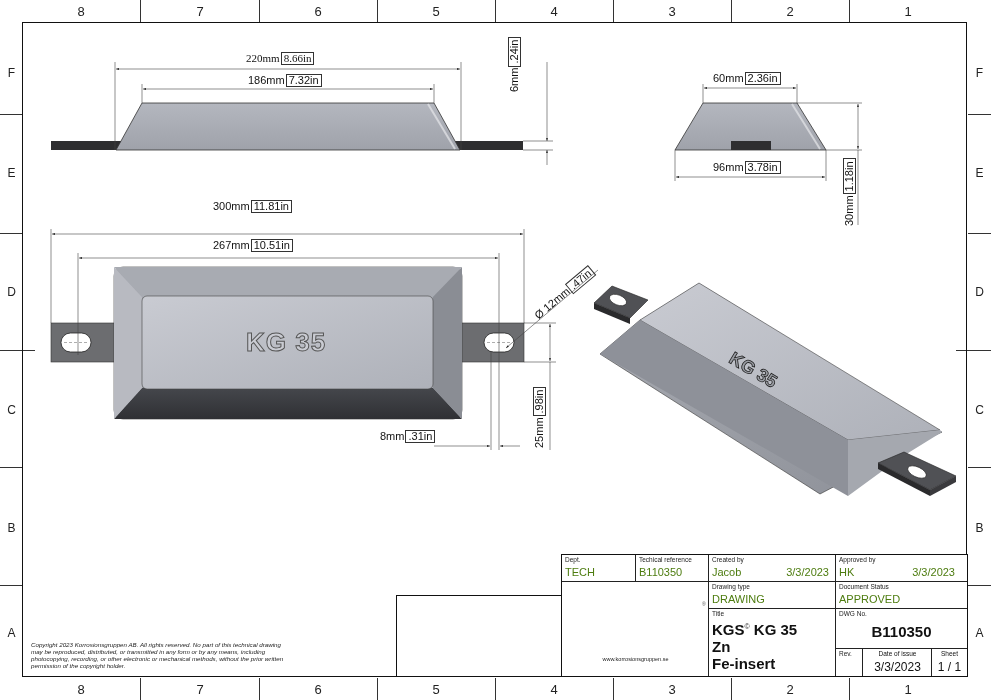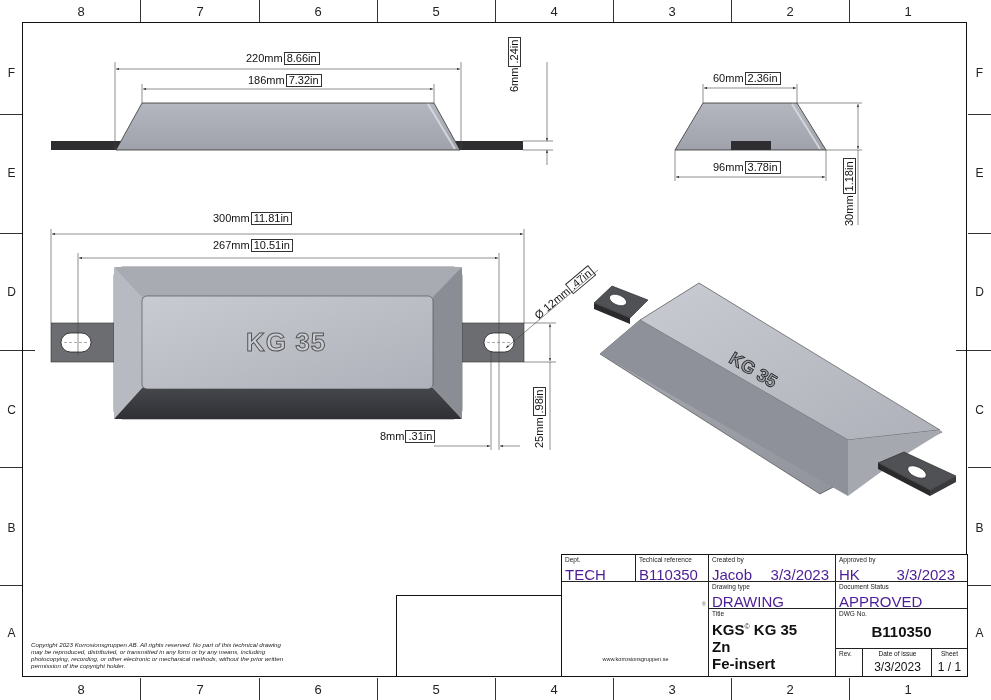--- a/index.html
+++ b/index.html
@@ -13,21 +13,21 @@
   .zone-left { left:0; }
   .zone-right { left:968px; }
   .zrow { position:absolute; left:0; width:23px; font-size:12px; text-align:center; color:#222; }
   .frame { position:absolute; left:22px; top:22px; width:945px; height:655px; border:1.5px solid #111; box-sizing:border-box; }
   .tick-h { position:absolute; height:1px; background:#333; }
   .dimtxt { position:absolute; font-size:11px; color:#111; white-space:nowrap; line-height:12px; }
   .dimtxt .br { display:inline-block; border:1px solid #333; border-left-width:1px; padding:0 2px; margin-left:1px; line-height:11px; }
   .tb { position:absolute; border:1.5px solid #111; box-sizing:border-box; background:#fff; }
   .cell { position:absolute; box-sizing:border-box; border-right:1px solid #222; border-bottom:1px solid #222; }
   .lbl { position:absolute; left:3px; top:1px; font-size:6.5px; color:#222; }
-  .val { position:absolute; left:3px; font-size:15px; color:#4c1d95; }
+  .val { position:absolute; left:3px; font-size:11px; color:#4d7c0f; }
   .copyright { position:absolute; left:31px; top:641px; width:260px; font-size:6.2px; font-style:italic; line-height:7px; color:#222; }
 </style>
 </head>
 <body>
 
 <div class="zone-top">
   <div class="zcol" style="left:22px;width:118px;border-right:1px solid #333;">8</div>
   <div class="zcol" style="left:141px;width:118px;border-right:1px solid #333;">7</div>
   <div class="zcol" style="left:259px;width:118px;border-right:1px solid #333;">6</div>
   <div class="zcol" style="left:377px;width:118px;border-right:1px solid #333;">5</div>
@@ -179,41 +179,41 @@
     <polygon points="640,320 848,440 848,496 600,354" fill="#8e9199"></polygon>
     <polygon points="848,440 940,430 942,432 900,458 848,496" fill="#a5a8af"></polygon>
 
     <polygon points="878,463 904,452 956,476 930,490" fill="#505155" stroke="#222" stroke-width="0.6"></polygon>
     <polygon points="878,463 930,490 930,496 878,469" fill="#2a2a2c"></polygon>
     <polygon points="930,490 956,476 956,482 930,496" fill="#3a3a3d"></polygon>
     <ellipse cx="917" cy="472" rx="10" ry="5" fill="#fff" stroke="#222" stroke-width="0.6" transform="rotate(25 917 472)"></ellipse>
   </g>
 </svg>
 
-<div class="dimtxt" style="left:246px;top:52px;">
+<div class="dimtxt" style="left:246px;top:52px;font-family:Liberation Serif, serif;">
   <span>220mm</span><span class="br">8.66in</span>
 </div>
 <div class="dimtxt" style="left:248px;top:74px;">
   <span>186mm</span><span class="br">7.32in</span>
 </div>
 <div class="dimtxt" style="left:508px;top:92px;transform:rotate(-90deg);transform-origin:left top;">
   <span>6mm</span><span class="br">.24in</span>
 </div>
 
 <div class="dimtxt" style="left:713px;top:72px;">
   <span>60mm</span><span class="br">2.36in</span>
 </div>
 <div class="dimtxt" style="left:713px;top:161px;">
   <span>96mm</span><span class="br">3.78in</span>
 </div>
 <div class="dimtxt" style="left:843px;top:226px;transform:rotate(-90deg);transform-origin:left top;">
   <span>30mm</span><span class="br">1.18in</span>
 </div>
 
-<div class="dimtxt" style="left:213px;top:212px;">
+<div class="dimtxt" style="left:213px;top:200px;">
   <span>300mm</span><span class="br">11.81in</span>
 </div>
 <div class="dimtxt" style="left:213px;top:239px;">
   <span>267mm</span><span class="br">10.51in</span>
 </div>
 <div class="dimtxt" style="left:532px;top:312px;transform:rotate(-40deg);transform-origin:left top;">
   <span>Ø</span> <span>12mm</span><span class="br">.47in</span>
 </div>
 <div class="dimtxt" style="left:380px;top:430px;">
   <span>8mm</span><span class="br">.31in</span>

